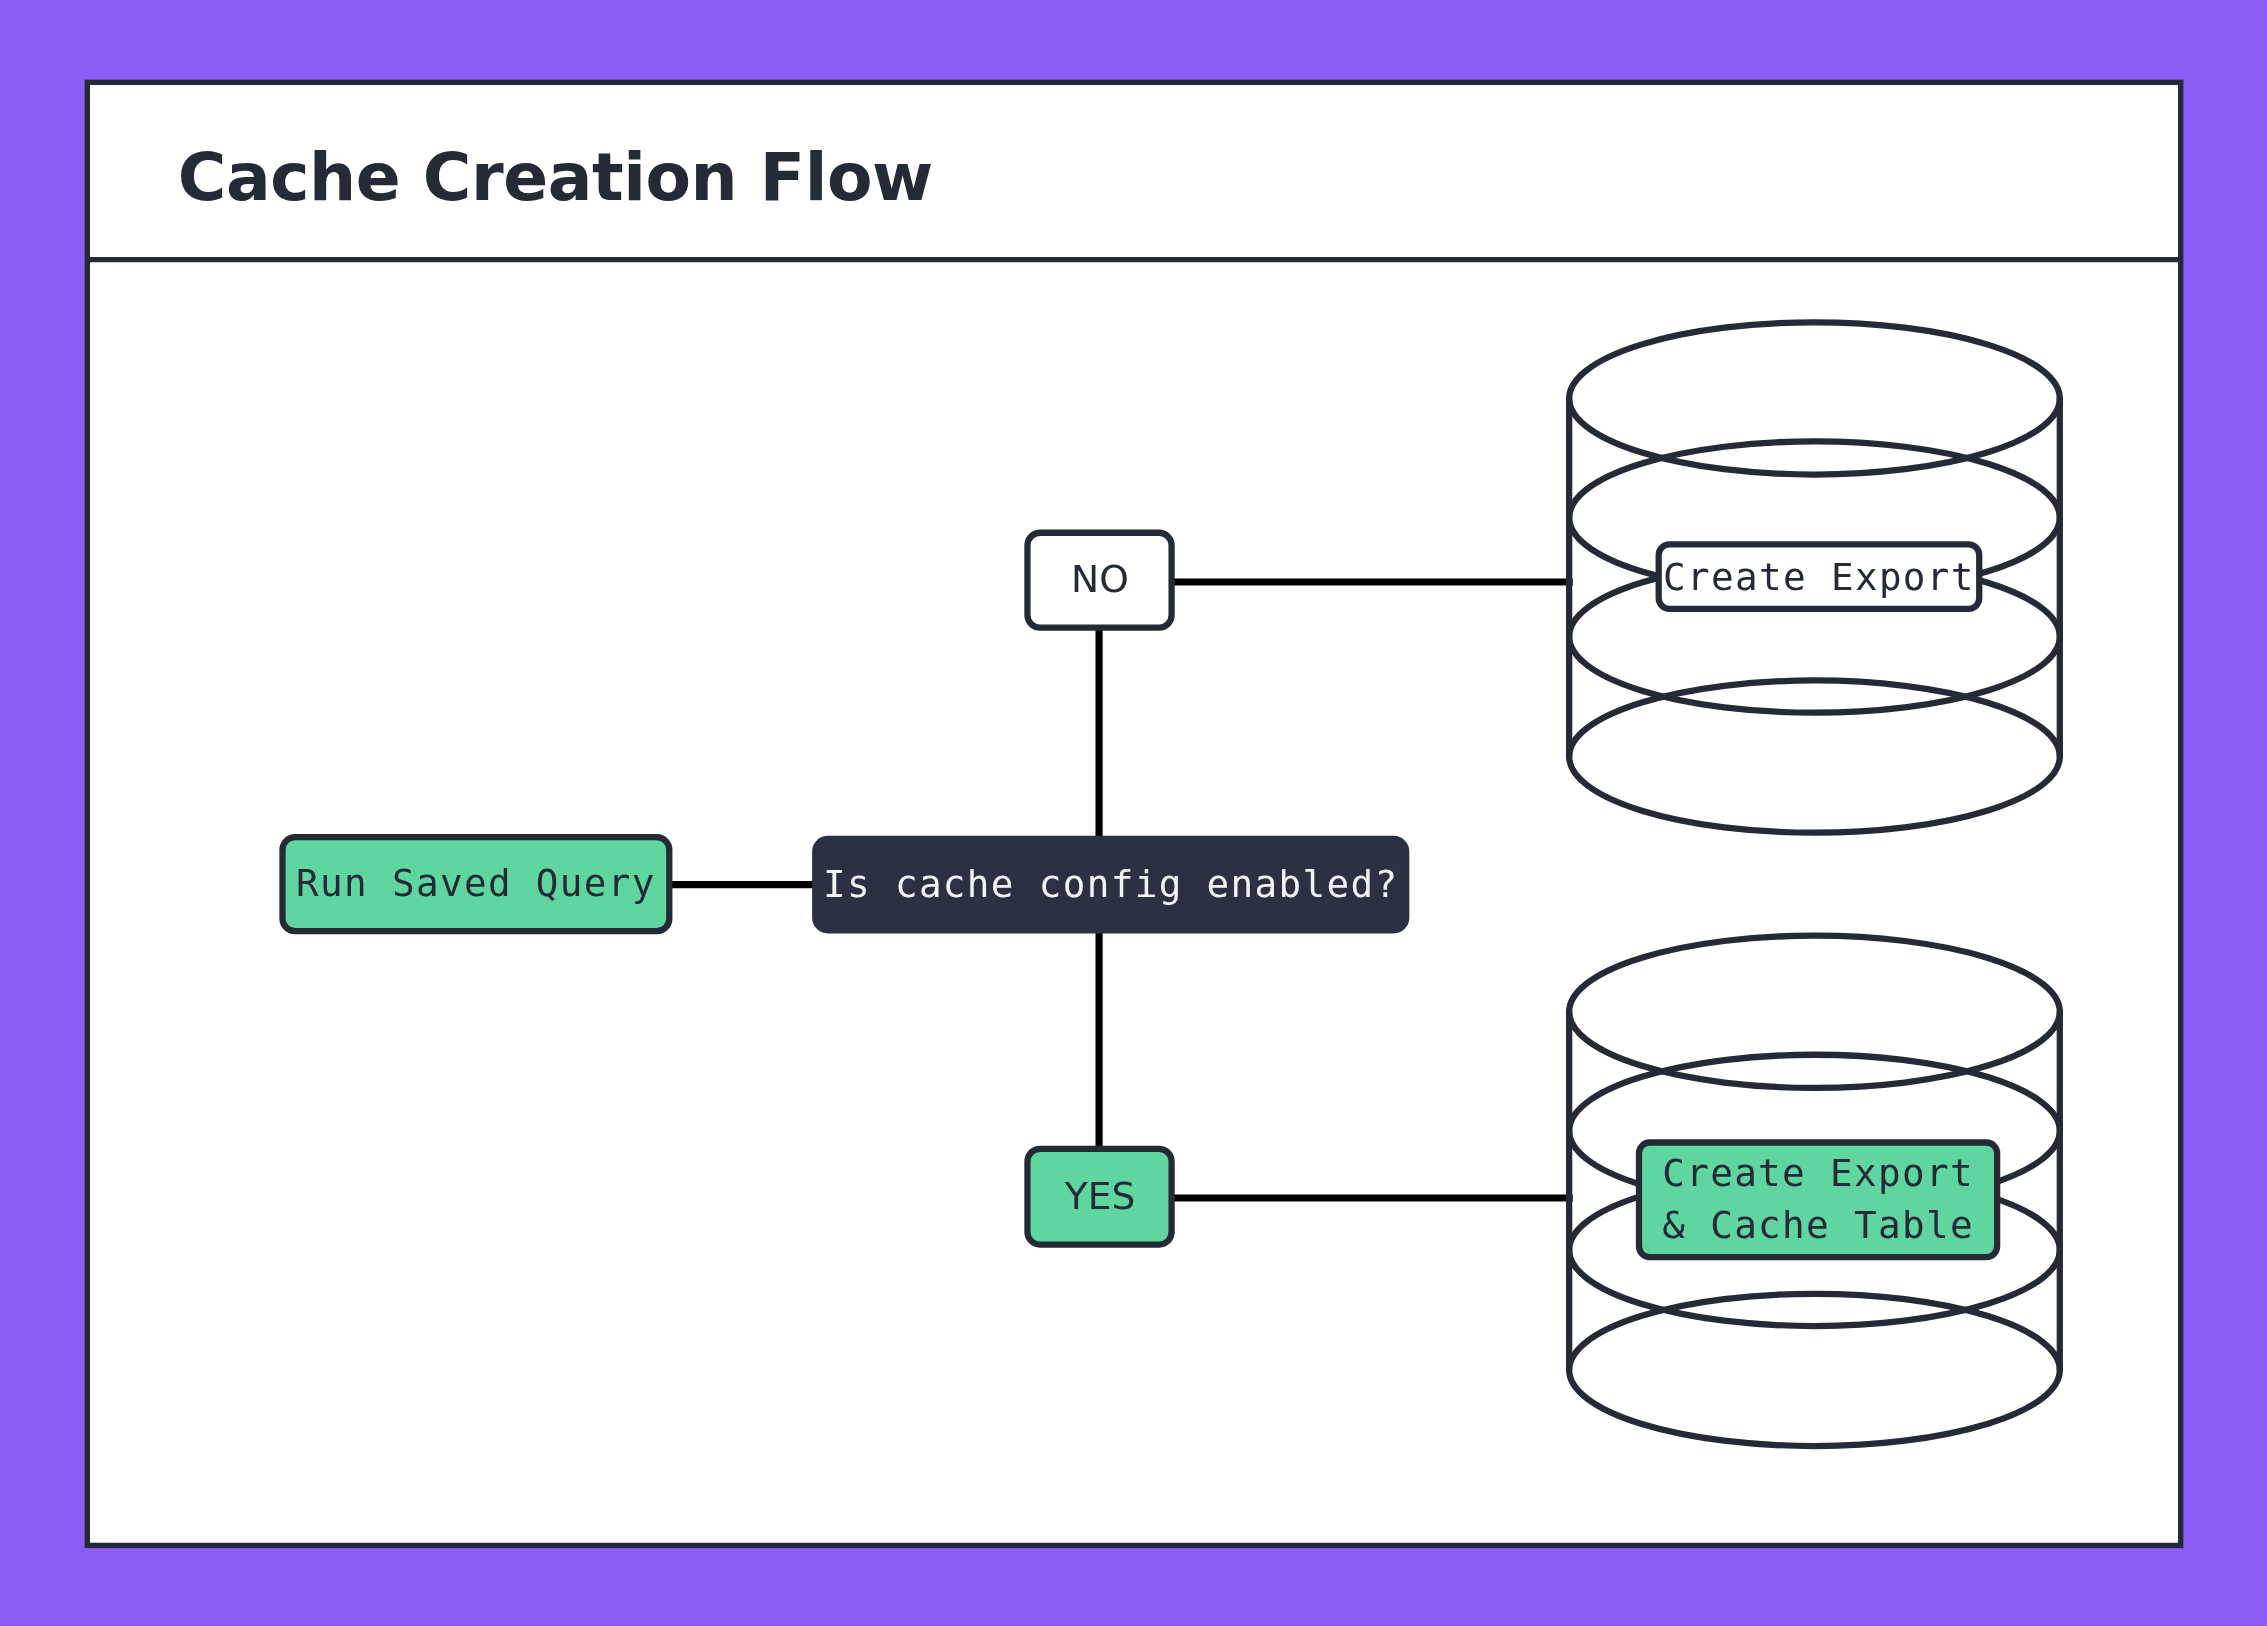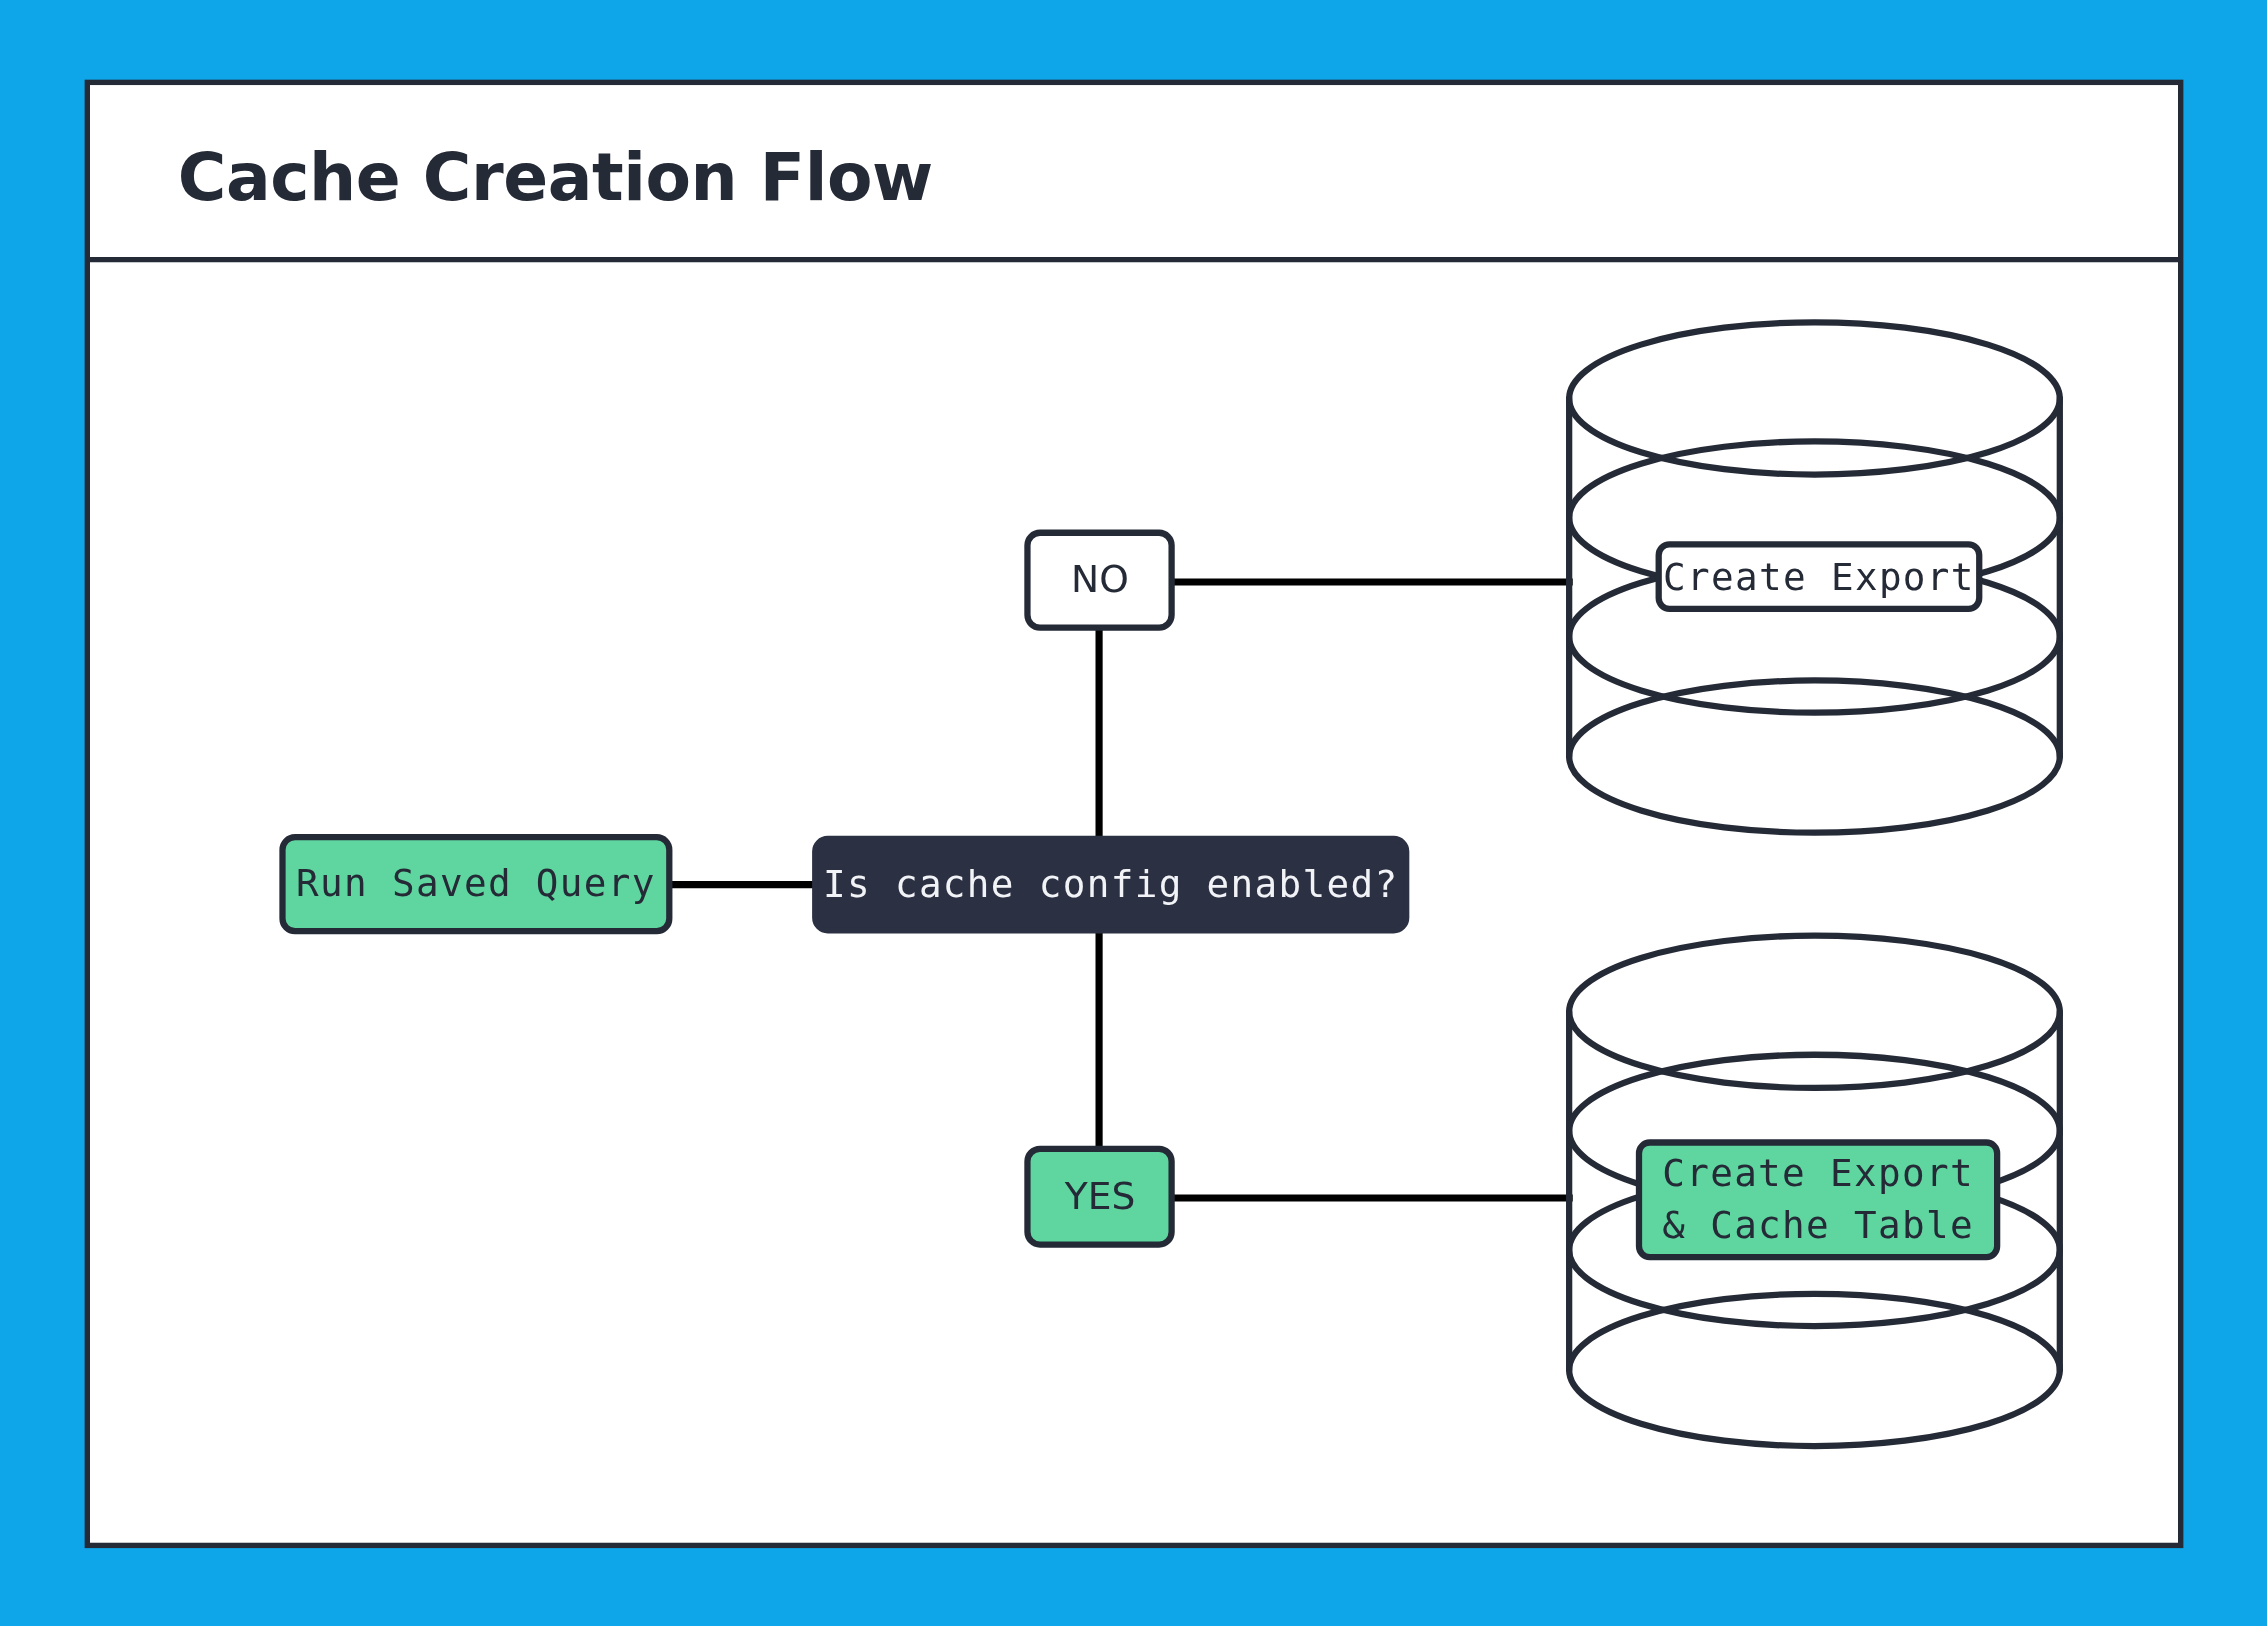--- a/index.html
+++ b/index.html
@@ -10,21 +10,21 @@
   body {
     width: 2268px;
     height: 1626px;
     font-family: "Liberation Sans", sans-serif;
     overflow: hidden;
   }
   #canvas {
     position: relative;
     width: 2268px;
     height: 1626px;
-    background: #0ea5e9;
+    background: #8b5cf6;
   }
   svg#diagram {
     position: absolute;
     top: 0;
     left: 0;
     width: 2268px;
     height: 1626px;
     display: block;
   }
   .frame-rect {

